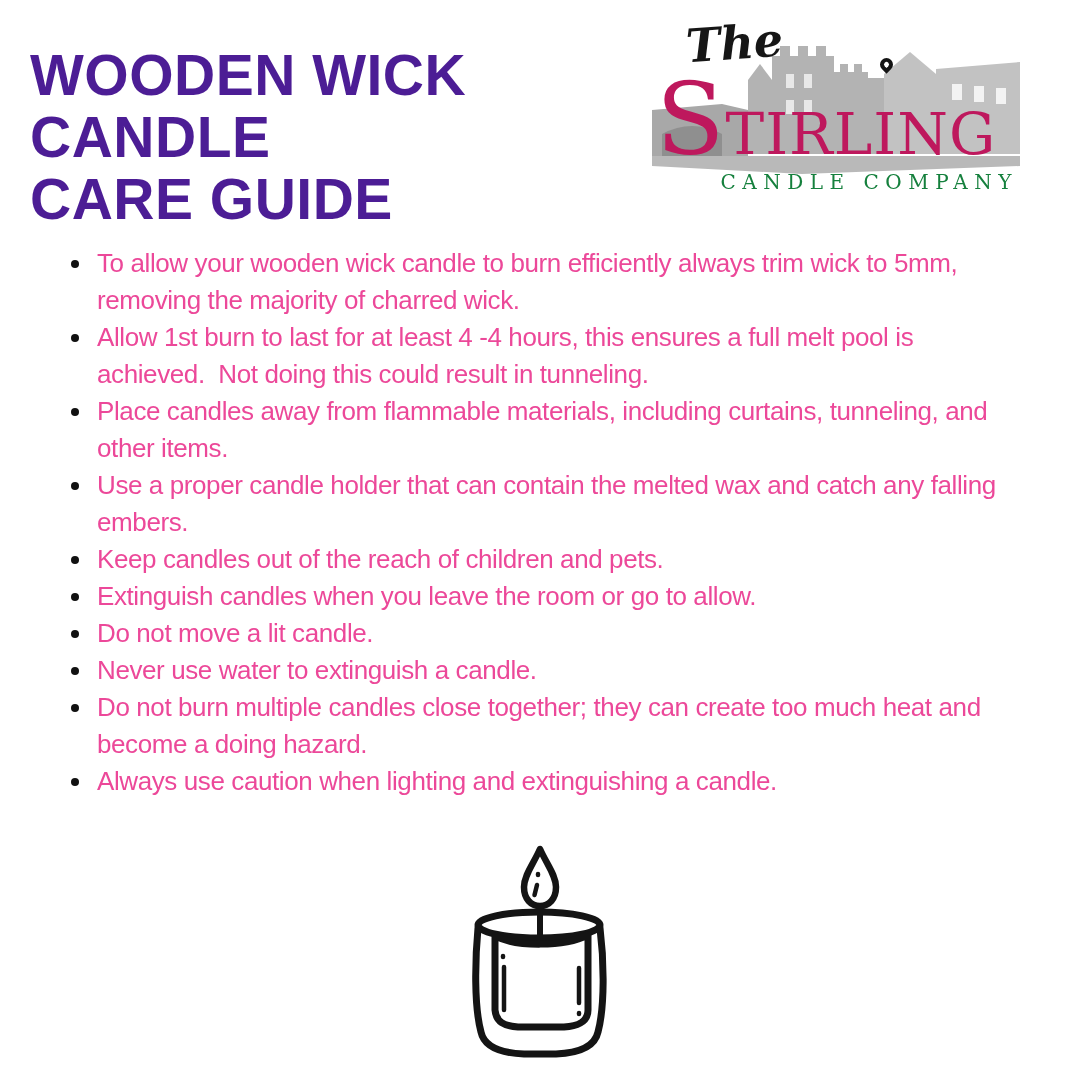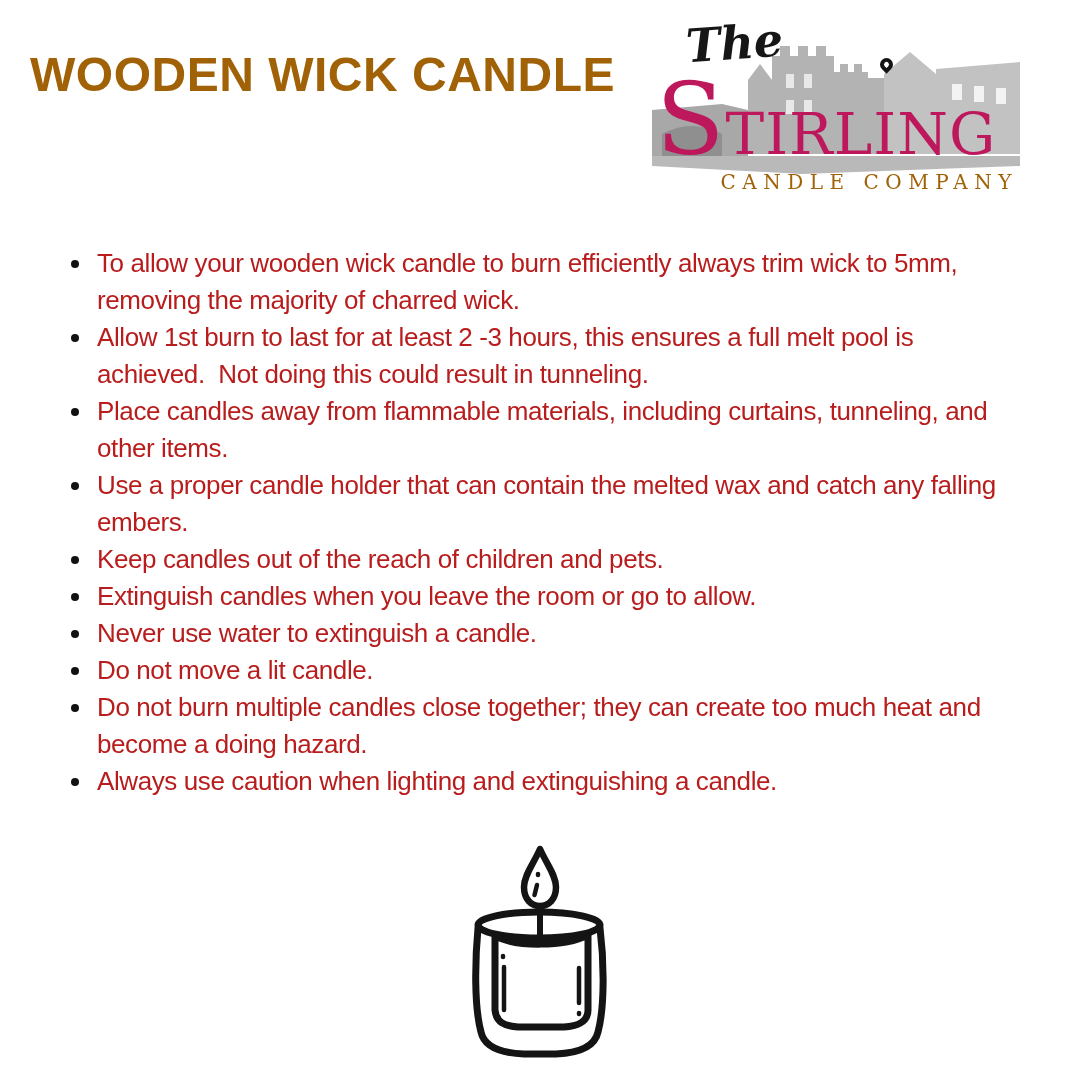--- a/index.html
+++ b/index.html
@@ -13,26 +13,26 @@
     font-family: "Liberation Sans", sans-serif;
     color: #0d0d0d;
   }
 
   
   .title {
     position: absolute;
     left: 30px;
     top: 44px;
     width: 585px;
-    text-align: center;
+    text-align: left;
     font-weight: 700;
-    font-size: 48px;
+    font-size: 57px;
     line-height: 62px;
     letter-spacing: 0.5px;
-    color: #a16207;
+    color: #4c1d95;
   }
   .title span { display: block; }
 
   
   .logo {
     position: absolute;
     left: 652px;
     top: 14px;
     width: 368px;
     height: 185px;
@@ -87,35 +87,35 @@
     background: #ffffff;
     border-radius: 0 50% 50% 50%;
   }
   .logo-subtitle {
     position: absolute;
     right: 2px;
     top: 156px;
     font-family: "DejaVu Serif", serif;
     font-size: 20px;
     letter-spacing: 6.5px;
-    color: #a16207;
+    color: #15803d;
     white-space: nowrap;
   }
 
   
   .care-list {
     position: absolute;
     left: 97px;
     top: 245px;
     width: 930px;
     list-style: none;
     font-size: 26px;
     line-height: 37px;
     letter-spacing: -0.4px;
-    color: #b91c1c;
+    color: #ec4899;
   }
   .care-list li {
     position: relative;
     white-space: pre-wrap;
   }
   .care-list li::before {
     content: "";
     position: absolute;
     left: -26px;
     top: 15px;
@@ -134,20 +134,21 @@
     height: 220px;
   }
 </style>
 </head>
 <body>
 
 <div class="page">
 
   <h1 class="title">
     <span>WOODEN WICK CANDLE</span>
+    <span>CARE GUIDE</span>
   </h1>
 
   <div class="logo">
     <svg class="castle" viewBox="0 0 368 182" xmlns="http://www.w3.org/2000/svg" aria-hidden="true">
       <g fill="#c2c2c2">
         <path d="M232 60 L258 38 L284 60 L284 140 L232 140 Z"></path>
         <path d="M284 55 L368 48 L368 140 L284 140 Z"></path>
         <path d="M300 70 h10 v16 h-10 z M322 72 h10 v16 h-10 z M344 74 h10 v16 h-10 z" fill="#ffffff" opacity="0.8"></path>
       </g>
       <g fill="#b3b3b3">
@@ -166,27 +167,27 @@
       </g>
     </svg>
     <div class="logo-the">The</div>
     <div class="logo-name">STIRLING</div>
     <div class="logo-flame-accent"></div>
     <div class="logo-subtitle">CANDLE COMPANY</div>
   </div>
 
   <ul class="care-list">
     <li>To allow your wooden wick candle to burn efficiently always trim wick to 5mm, removing the majority of charred wick.</li>
-    <li>Allow 1st burn to last for at least 2 -3 hours, this ensures a full melt pool is achieved.  Not doing this could result in tunneling.</li>
+    <li>Allow 1st burn to last for at least 4 -4 hours, this ensures a full melt pool is achieved.  Not doing this could result in tunneling.</li>
     <li>Place candles away from flammable materials, including curtains, tunneling, and other items.</li>
     <li>Use a proper candle holder that can contain the melted wax and catch any falling embers.</li>
     <li>Keep candles out of the reach of children and pets.</li>
     <li>Extinguish candles when you leave the room or go to allow.</li>
+    <li>Do not move a lit candle.</li>
     <li>Never use water to extinguish a candle.</li>
-    <li>Do not move a lit candle.</li>
     <li>Do not burn multiple candles close together; they can create too much heat and become a doing hazard.</li>
     <li>Always use caution when lighting and extinguishing a candle.</li>
   </ul>
 
   <svg class="candle" viewBox="0 0 180 220" xmlns="http://www.w3.org/2000/svg" aria-hidden="true">
     <g fill="none" stroke="#141414" stroke-linecap="round" stroke-linejoin="round">
 
       <path stroke-width="6.5" fill="#ffffff" d="M72 5 C66 19 56 31 56 43 C56 55 63 62 72 62 C81 62 88 55 88 43 C88 31 78 19 72 5 Z"></path>
       <path stroke-width="4.5" d="M70 30 L70 31"></path>
       <path stroke-width="4.5" d="M69 41 L66.5 51"></path>

